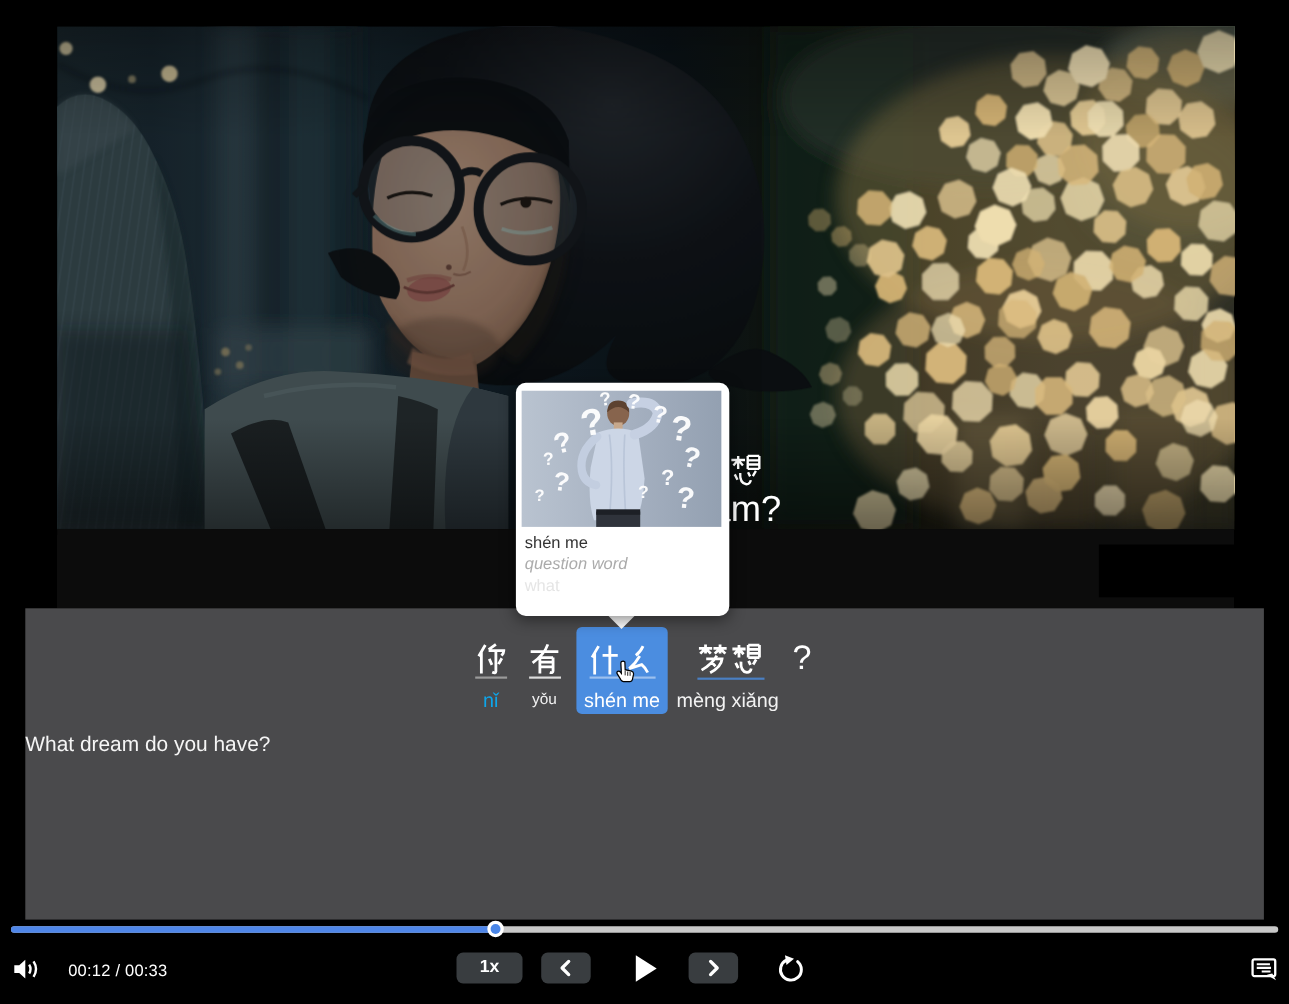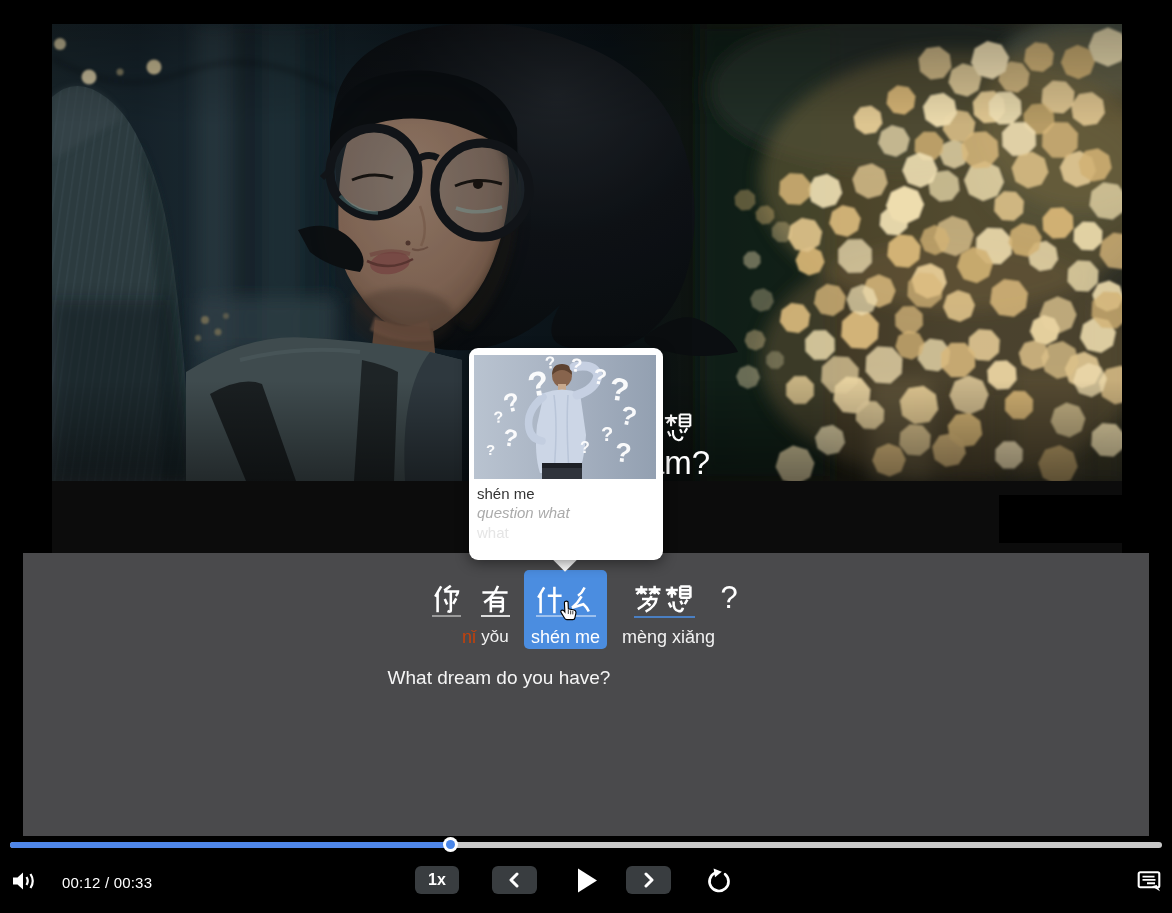--- a/index.html
+++ b/index.html
@@ -273,26 +273,26 @@
     <path d="M26,8 L26,46 M6,20 L46,20 M24,22 L12,36 M28,22 L40,36 M54,8 L88,8 M54,8 L54,46 M88,8 L88,46 M54,46 L88,46 M54,21 L88,21 M54,33 L88,33 M16,62 L24,78 M32,58 Q30,88 50,91 Q61,91 63,79 M55,56 L61,68 M78,52 L69,67" fill="none" stroke="#fff" stroke-width="8.5" stroke-linecap="butt"></path>
   </svg>
 
 <div class="abs" style="left:432px;top:615px;width:29px;height:2px;background:#9a9a9a;z-index:25"></div>
 <div class="abs" style="left:481px;top:615px;width:29px;height:2px;background:#dcdcdc;z-index:25"></div>
 <div class="abs" style="left:536px;top:615px;width:60px;height:2px;background:rgba(255,255,255,0.45);z-index:40"></div>
 <div class="abs" style="left:634px;top:616px;width:61px;height:2px;background:#4a7fc2;z-index:25"></div>
 
 <div class="abs" style="left:715px;top:580px;width:28px;text-align:center;font-size:31px;color:#fff;z-index:25">?</div>
 
-<div class="abs" style="left:416px;top:627px;width:60px;text-align:right;font-size:18px;color:#c2410c;z-index:25">nǐ</div>
-<div class="abs" style="left:465px;top:627px;width:60px;text-align:center;font-size:17px;color:#f2f2f2;z-index:25">yǒu</div>
+<div class="abs" style="left:416px;top:627px;width:60px;text-align:center;font-size:18px;color:#0ea5e9;z-index:25">nǐ</div>
+<div class="abs" style="left:465px;top:627px;width:60px;text-align:center;font-size:14px;color:#f2f2f2;z-index:25">yǒu</div>
 <div class="abs" style="left:524px;top:627px;width:83px;text-align:center;font-size:18px;color:#fff;z-index:40">shén me</div>
-<div class="abs" style="left:615px;top:627px;width:100px;text-align:right;font-size:18px;color:#f2f2f2;z-index:25">mèng xiǎng</div>
-
-<div class="abs" style="left:23px;top:667px;width:952px;text-align:center;font-size:19px;color:#f5f5f5;z-index:20">What dream do you have?</div>
+<div class="abs" style="left:615px;top:627px;width:100px;text-align:left;font-size:18px;color:#f2f2f2;z-index:25">mèng xiǎng</div>
+
+<div class="abs" style="left:23px;top:667px;width:952px;font-size:19px;color:#f5f5f5;z-index:20">What dream do you have?</div>
 
 <svg class="abs" style="left:559px;top:600px;z-index:60" width="19" height="21" viewBox="0 0 22 24">
  <path d="M7,1.5 Q9,0.5 10.5,2 L10.8,10 L17.5,11.5 Q20,12.2 19.6,15 L18.4,20.5 Q18,22.5 16,22.5 L9,22.5 Q7.5,22.5 6.5,21 L2.5,14.5 Q1.5,12.8 3,11.8 Q4.5,11 5.8,12.5 L6.8,13.8 L6.3,3.5 Q6.2,2 7,1.5 Z" fill="#fff" stroke="#000" stroke-width="1.3"></path>
  <path d="M10.8,11 L10.8,16 M13.5,12 L13.5,16.5 M16,12.5 L16,16.5" stroke="#000" stroke-width="0.9" fill="none"></path>
 </svg>
 
 <div class="abs" style="left:469px;top:348px;width:194px;height:212px;background:#fff;border-radius:9px;z-index:50;box-shadow:0 3px 14px rgba(0,0,0,0.45)"></div>
 <div class="abs" style="left:556px;top:550px;width:18px;height:18px;background:#fff;transform:rotate(45deg);z-index:49"></div>
 <svg class="abs" style="left:474px;top:355px;z-index:51" width="182" height="124" viewBox="0 0 182 124">
  <defs>
@@ -320,36 +320,36 @@
 <text x="72" y="14" font-size="17" transform="rotate(-8 72 14)" fill="#fff" opacity="0.95" font-family="Liberation Sans, sans-serif" font-weight="bold">?</text>
 <text x="96" y="16" font-size="19" transform="rotate(6 96 16)" fill="#fff" opacity="0.95" font-family="Liberation Sans, sans-serif" font-weight="bold">?</text>
 <text x="118" y="28" font-size="22" transform="rotate(10 118 28)" fill="#fff" opacity="0.95" font-family="Liberation Sans, sans-serif" font-weight="bold">?</text>
 <text x="134" y="44" font-size="32" transform="rotate(8 134 44)" fill="#fff" opacity="0.95" font-family="Liberation Sans, sans-serif" font-weight="bold">?</text>
 <text x="145" y="68" font-size="26" transform="rotate(12 145 68)" fill="#fff" opacity="0.95" font-family="Liberation Sans, sans-serif" font-weight="bold">?</text>
 <text x="127" y="86" font-size="20" transform="rotate(0 127 86)" fill="#fff" opacity="0.95" font-family="Liberation Sans, sans-serif" font-weight="bold">?</text>
 <text x="140" y="106" font-size="27" transform="rotate(6 140 106)" fill="#fff" opacity="0.95" font-family="Liberation Sans, sans-serif" font-weight="bold">?</text>
 <text x="106" y="98" font-size="16" transform="rotate(0 106 98)" fill="#fff" opacity="0.95" font-family="Liberation Sans, sans-serif" font-weight="bold">?</text>
 </svg>
 <div class="abs" style="left:477px;top:485px;font-size:15px;color:#333;z-index:51">shén me</div>
-<div class="abs" style="left:477px;top:504px;font-size:15px;font-style:italic;color:#ababab;z-index:51">question what</div>
+<div class="abs" style="left:477px;top:504px;font-size:15px;font-style:italic;color:#ababab;z-index:51">question word</div>
 <div class="abs" style="left:477px;top:524px;font-size:15px;color:#e5e5e5;z-index:51">what</div>
 
 <div class="abs" style="left:10px;top:842px;width:1152px;height:6px;background:#c8c8c8;border-radius:3px;z-index:10"></div>
 <div class="abs" style="left:10px;top:842px;width:441px;height:6px;background:#4f86e8;border-radius:3px;z-index:11"></div>
 <div class="abs" style="left:443px;top:837px;width:15px;height:15px;background:#fff;border-radius:50%;z-index:12"></div>
 <div class="abs" style="left:446px;top:840px;width:9px;height:9px;background:#4a86e8;border-radius:50%;z-index:13"></div>
 
 <svg class="abs" style="left:12px;top:871px" width="26" height="20" viewBox="0 0 26 20">
  <path d="M1,6.5 L5.5,6.5 L11,1.5 L11,18.5 L5.5,13.5 L1,13.5 Z" fill="#fff"></path>
  <path d="M14.5,6 Q17,10 14.5,14" stroke="#fff" stroke-width="2.2" fill="none"></path>
  <path d="M18.5,3 Q23,10 18.5,17" stroke="#fff" stroke-width="2.2" fill="none"></path>
 </svg>
 <div class="abs" style="left:62px;top:874px;font-size:15px;color:#fff;letter-spacing:0.2px">00:12&nbsp;/&nbsp;00:33</div>
 
-<div class="abs" style="left:415px;top:866px;width:44px;height:28px;background:#393d40;border-radius:6px;color:#fff;font-size:16px;font-weight:bold;text-align:center;line-height:27px">1x</div>
+<div class="abs" style="left:415px;top:866px;width:60px;height:28px;background:#393d40;border-radius:6px;color:#fff;font-size:16px;font-weight:bold;text-align:center;line-height:27px">1x</div>
 
 <div class="abs" style="left:492px;top:866px;width:45px;height:28px;background:#393d40;border-radius:6px"></div>
 <svg class="abs" style="left:506px;top:872px" width="16" height="16" viewBox="0 0 16 16">
  <path d="M11,2 L5,8 L11,14" stroke="#fff" stroke-width="3" fill="none" stroke-linecap="round" stroke-linejoin="round"></path>
   </svg>
 
 <svg class="abs" style="left:577px;top:868px" width="21" height="25" viewBox="0 0 21 25">
  <path d="M1,0.5 L20,12.5 L1,24.5 Z" fill="#fff"></path>
   </svg>
 

